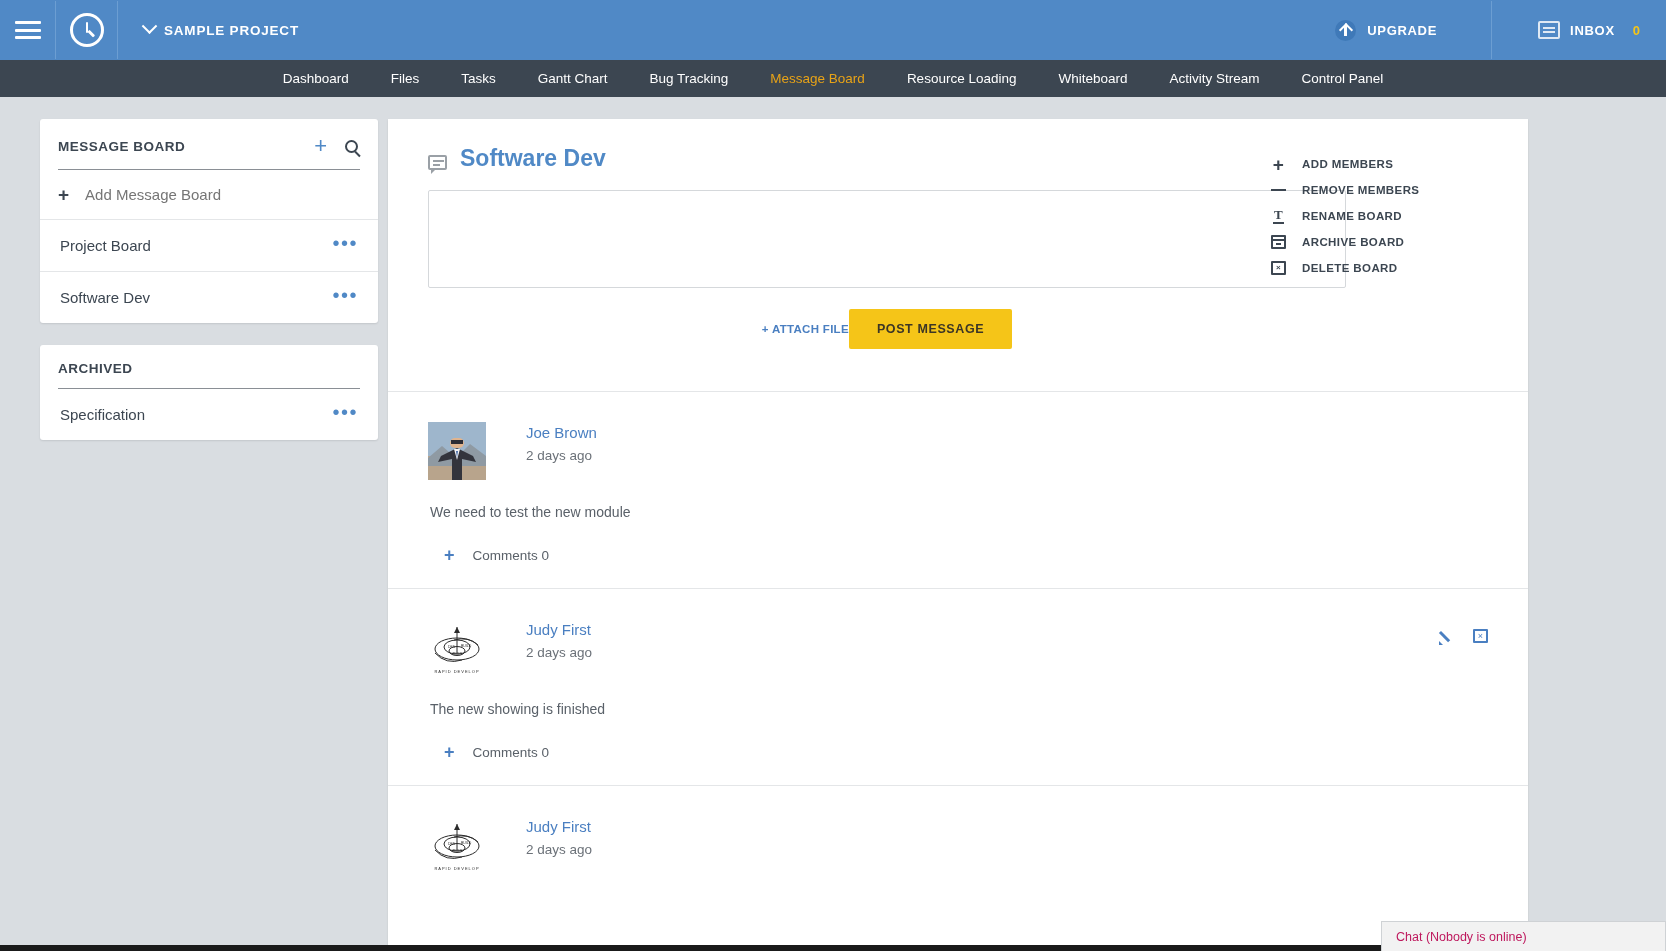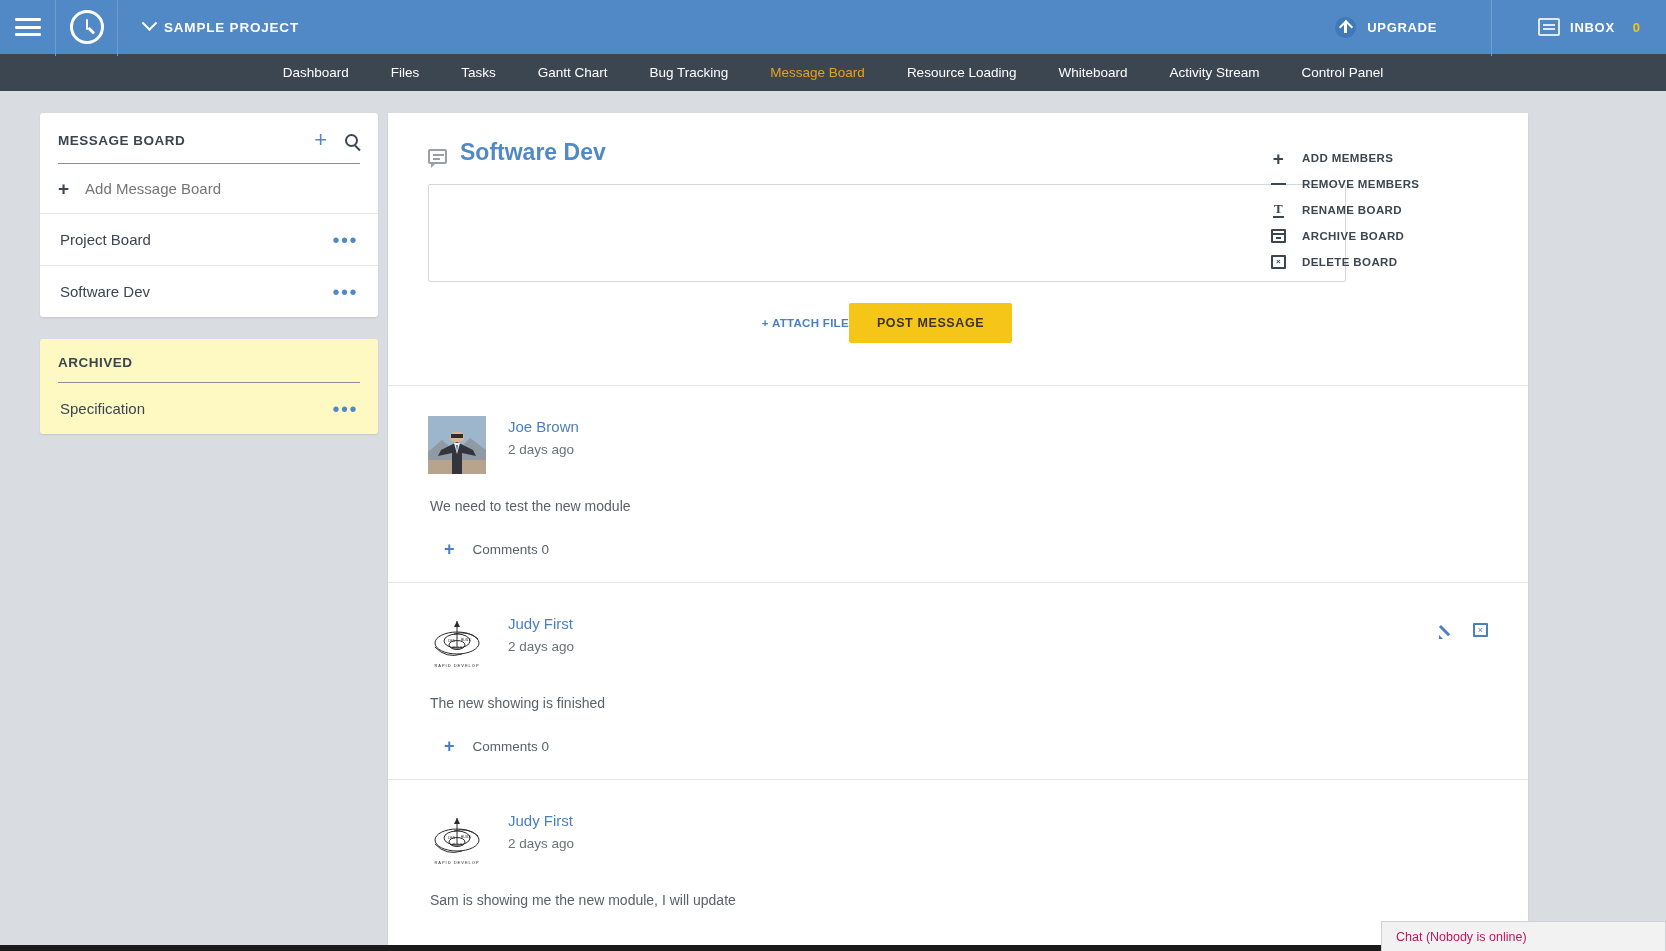--- a/index.html
+++ b/index.html
@@ -5,21 +5,21 @@
   * { box-sizing: border-box; margin: 0; padding: 0; }
   html, body {
     width: 1666px; height: 951px;
     font-family: "Liberation Sans", sans-serif;
     background: #d9dde1;
     overflow: hidden;
   }
 
   
   .topbar {
-    height: 54px; background: #5089c6;
+    height: 60px; background: #5089c6;
     display: flex; align-items: center;
     position: relative;
   }
   .tb-cell {
     height: 58px; display: flex; align-items: center; justify-content: center;
   }
   .tb-burger { width: 56px; border-right: 1px solid #6c9ed2; }
   .burger-icon { width: 26px; height: 18px; display: flex; flex-direction: column; justify-content: space-between; }
   .burger-icon i { display: block; height: 3px; background: #fff; border-radius: 1px; }
   .tb-clock { width: 62px; border-right: 1px solid #6c9ed2; }
@@ -74,21 +74,21 @@
   
   .page { display: flex; height: 856px; }
 
   
   .sidebar { width: 388px; padding: 22px 0 0 40px; }
   .panel {
     background: #fff; border-radius: 3px; width: 338px;
     box-shadow: 0 1px 2px rgba(0,0,0,0.10);
     margin-bottom: 22px;
   }
-  .panel.archived { background: #fef9c3; }
+  .panel.archived { background: #ffffff; }
   .panel-head {
     display: flex; align-items: center; padding: 16px 18px 0 18px;
   }
   .panel-title {
     font-size: 13.5px; font-weight: bold; color: #3c4651; letter-spacing: 0.5px; flex: 1;
   }
   .panel-plus {
     color: #5089c6; font-size: 22px; font-weight: 300; line-height: 1; cursor: pointer; margin-right: 18px;
   }
   .search-ico {
@@ -103,21 +103,21 @@
   .add-row {
     display: flex; align-items: center; padding: 15px 18px; gap: 16px;
     border-bottom: 1px solid #e4e6e8;
   }
   .add-plus { color: #3c4651; font-size: 19px; font-weight: bold; line-height: 1; }
   .add-input {
     border: none; outline: none; font-family: "Liberation Sans", sans-serif;
     font-size: 15px; color: #9aa0a6; flex: 1; background: transparent;
   }
   .list-row {
-    display: flex; align-items: center; justify-content: space-between;
+    display: flex; align-items: flex-start; justify-content: space-between;
     padding: 17px 20px 17px 20px; border-bottom: 1px solid #e4e6e8;
     cursor: pointer;
   }
   .panel.archived .list-row { border-bottom: none; }
   .list-row:last-child { border-bottom: none; }
   .list-label { font-size: 15px; color: #3c4651; }
   .dots { color: #5089c6; font-size: 20px; letter-spacing: 1.5px; line-height: 0.6; cursor: pointer; }
 
   
   .main {
@@ -169,21 +169,21 @@
   .ai-minus { width: 15px; height: 2.6px; background: #3c4651; }
   .ai-t { font-size: 13px; font-weight: bold; border-bottom: 2px solid #3c4651; line-height: 1.1; padding: 0 1px; font-family: "Liberation Serif", serif; }
   .ai-archive { width: 15px; height: 14px; border: 2px solid #3c4651; border-radius: 1px; position: relative; }
   .ai-archive::before { content:""; position:absolute; left:-2px; top:2px; width:15px; height:2px; background:#3c4651; }
   .ai-archive::after { content:""; position:absolute; left:3px; top:6px; width:5px; height:2px; background:#3c4651; }
   .ai-del { width: 15px; height: 14px; border: 2px solid #3c4651; border-radius: 1px; position: relative; font-size: 8px; color: #3c4651; display:flex; align-items:center; justify-content:center; line-height:1; }
 
   .divider { height: 1px; background: #e4e6e8; margin-top: 42px; }
 
   .post { padding: 30px 40px 0 40px; }
-  .post-head { display: flex; gap: 22px; position: relative; }
+  .post-head { display: flex; gap: 40px; position: relative; }
   .avatar { width: 58px; height: 58px; flex: none; overflow: hidden; }
   .post-meta { padding-top: 2px; }
   .post-author { font-size: 15px; color: #4a7fc1; cursor: pointer; }
   .post-time { font-size: 13.5px; color: #6b7178; margin-top: 7px; }
   .post-body { font-size: 14px; color: #5a6169; margin-top: 24px; padding-left: 2px; }
   .comments-row { display: flex; align-items: center; gap: 18px; margin-top: 26px; padding-left: 16px; padding-bottom: 24px; cursor: pointer; }
   .cm-plus { color: #4a7fc1; font-size: 18px; font-weight: bold; line-height: 1; }
   .cm-label { font-size: 13.5px; color: #5a6169; }
   .post-tools { position: absolute; right: 0; top: 10px; display: flex; gap: 18px; }
   .pencil-ico { width: 16px; height: 16px; position: relative; cursor: pointer; }
@@ -422,21 +422,20 @@
                   <text x="29" y="36" font-size="4" text-anchor="middle" fill="#2b2b2b" font-family="sans-serif">TEST</text>
                   <text x="20" y="29" font-size="3.5" fill="#2b2b2b" font-family="sans-serif">DES</text>
                   <text x="33" y="28" font-size="3.5" fill="#2b2b2b" font-family="sans-serif">BUILD</text>
                   <text x="29" y="54" font-size="4" text-anchor="middle" fill="#2b2b2b" font-family="sans-serif" letter-spacing="1">RAPID DEVELOP</text>
                 </svg></div>
               <div class="post-meta">
                 <div class="post-author">Judy First</div>
                 <div class="post-time">2 days ago</div>
               </div>
             </div>
-            <div class="post-body">Sam is showing me the new module, I will update</div>
           </div>
         </div>
 
     </div>
   </div>
 </div>
 
 <div class="chatbar">
   <span>Chat (Nobody is online)</span>
 </div>

